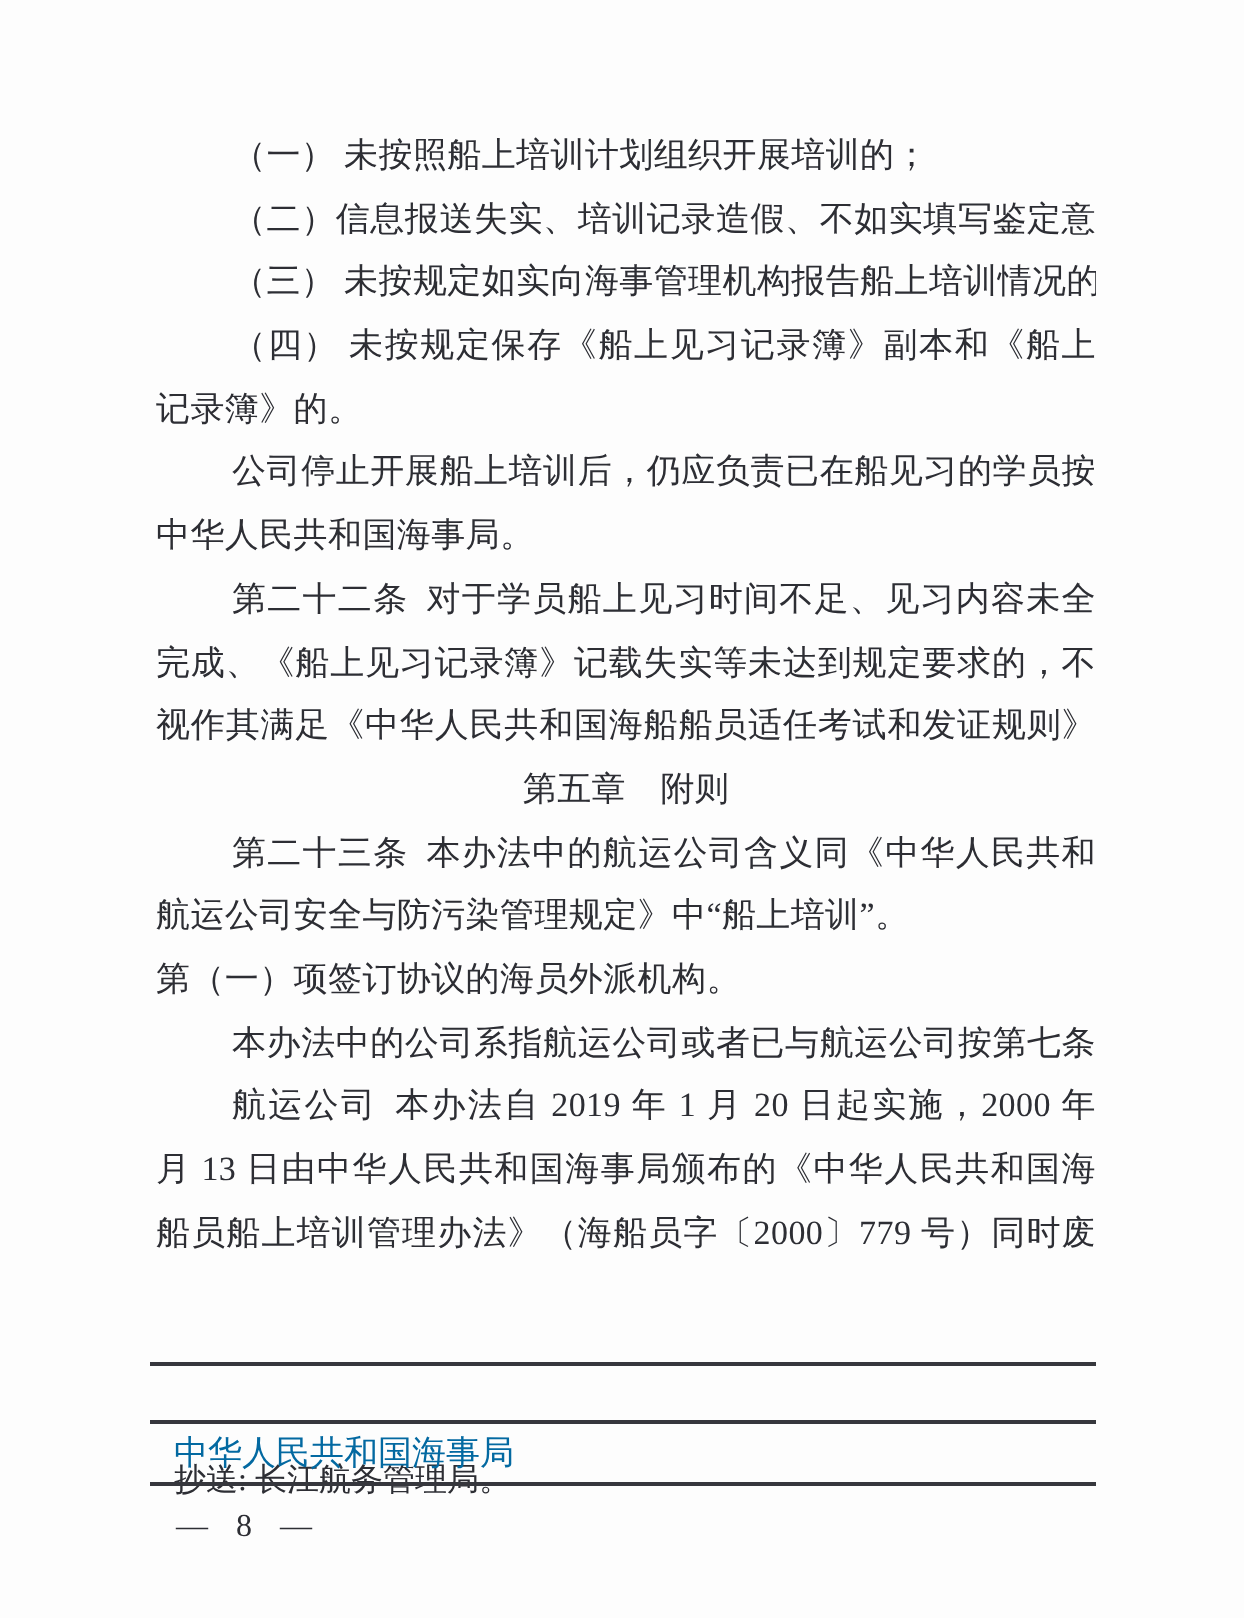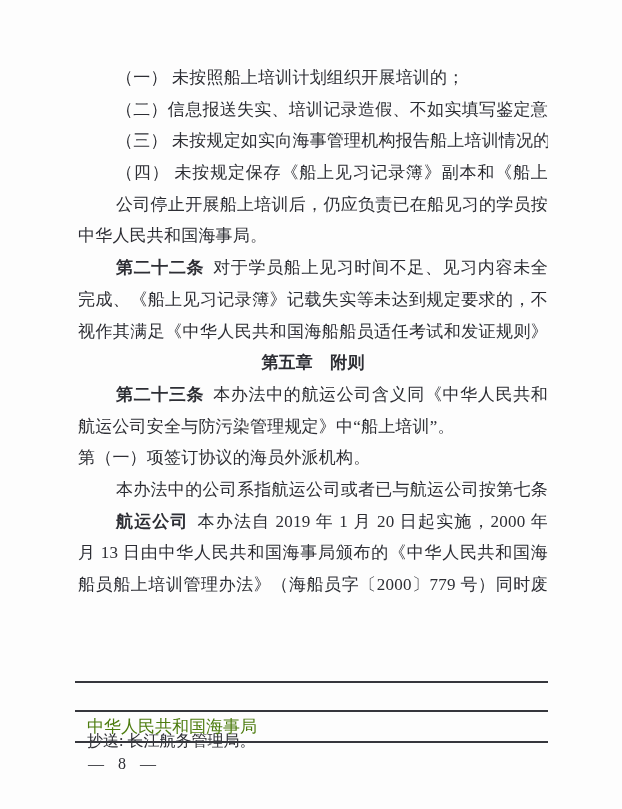--- a/index.html
+++ b/index.html
@@ -31,23 +31,23 @@
   }
   .nw { white-space: nowrap; }
   .indent { text-indent: 38px; }
   .fill {
     text-align: justify;
     text-align-last: justify;
   }
   .center {
     text-align: left;
     text-align-last: center;
-    font-weight: bold;
+    font-weight: normal;
   }
-  .b { font-weight: bold; margin-right: 9px; }
+  .b { font-weight: normal; margin-right: 9px; }
   
   .rule {
     position: absolute;
     left: 75px; width: 473px; height: 2px;
     background: #36373d;
   }
   .rule-1 { top: 681px; }
   .rule-2 { top: 710px; }
   .rule-3 { top: 741px; }
   .footer-cc {
@@ -55,41 +55,42 @@
     left: 87px; top: 686px;
     font-size: 16px; line-height: 22px;
     color: #2d2e34; white-space: nowrap; margin-top: 44px;
   }
   .footer-row {
     position: absolute;
     left: 87px; top: 716px;
     width: 443px;
     display: flex; justify-content: space-between;
     font-size: 17px; line-height: 22px;
-    color: #4d7c0f; white-space: nowrap; gap: 40px;
+    color: #0369a1; white-space: nowrap; gap: 40px;
   }
   .page-number {
     position: absolute;
     left: 88px; top: 753px;
     font-size: 16px; line-height: 22px;
     color: #2d2e34;
     word-spacing: 10px;
     white-space: nowrap;
   }
 </style>
 </head>
 <body>
 
 <div class="page">
 
   <main class="content">
     <p class="line indent nw">（一） 未按照船上培训计划组织开展培训的；</p>
     <p class="line indent fill">（二）信息报送失实、培训记录造假、不如实填写鉴定意见；</p>
     <p class="line indent nw">（三） 未按规定如实向海事管理机构报告船上培训情况的；</p>
     <p class="line indent fill">（四） 未按规定保存《船上见习记录簿》副本和《船上培训</p>
+    <p class="line nw">记录簿》的。</p>
     <p class="line indent fill">公司停止开展船上培训后，仍应负责已在船见习的学员按计</p>
     <p class="line nw">中华人民共和国海事局。</p>
     <p class="line indent fill"><span class="b">第二十二条</span><span>对于学员船上见习时间不足、见习内容未全部</span></p>
     <p class="line fill">完成、《船上见习记录簿》记载失实等未达到规定要求的，不得</p>
     <p class="line fill">视作其满足《中华人民共和国海船船员适任考试和发证规则》规</p>
     <p class="line center nw">第五章　附则</p>
     <p class="line indent fill"><span class="b">第二十三条</span><span>本办法中的航运公司含义同《中华人民共和国</span></p>
     <p class="line nw">航运公司安全与防污染管理规定》中“船上培训”。</p>
     <p class="line nw">第（一）项签订协议的海员外派机构。</p>
     <p class="line indent fill">本办法中的公司系指航运公司或者已与航运公司按第七条</p>

